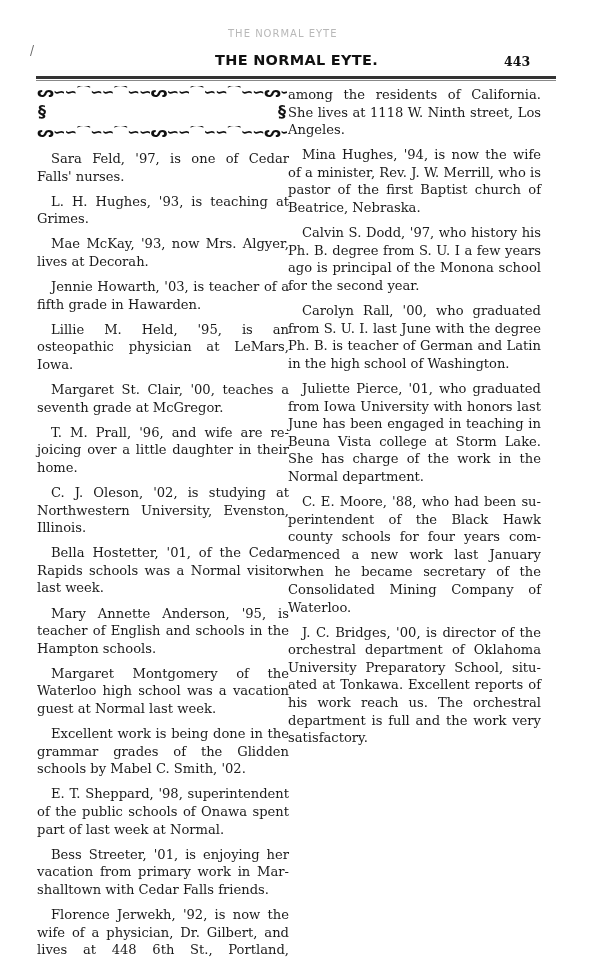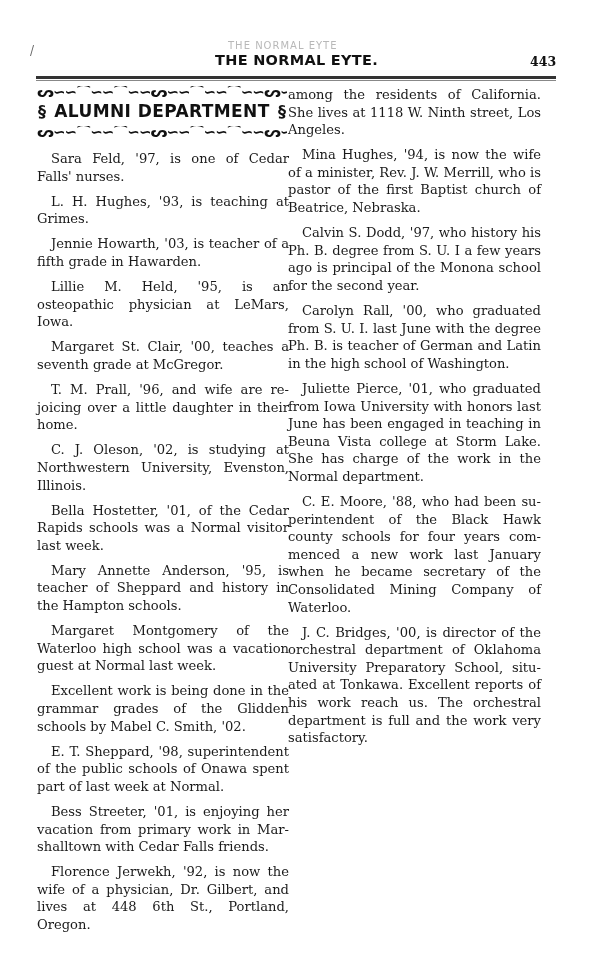--- a/index.html
+++ b/index.html
@@ -2,30 +2,30 @@
 <html><head>
 <meta charset="utf-8">
 <style>
   html, body { margin: 0; padding: 0; }
   body {
     width: 608px; height: 960px; background: #ffffff; position: relative; overflow: hidden;
     font-family: "DejaVu Serif", "Liberation Serif", serif; color: #1a1a1a;
   }
   .page { position: absolute; left: 0; top: 0; width: 608px; height: 960px; }
   .bleed {
-    position: absolute; top: 40px; left: 228px; font-size: 10px; letter-spacing: 1px;
+    position: absolute; top: 28px; left: 228px; font-size: 10px; letter-spacing: 1px;
     color: #b8b8b8; font-family: "DejaVu Sans", sans-serif;
   }
   .tick { position: absolute; top: 44px; left: 30px; font-size: 12px; color: #666; }
   .running-head {
     position: absolute; top: 52px; left: 215px; font-family: "DejaVu Sans", sans-serif;
     font-weight: bold; font-size: 14.5px; letter-spacing: 0.3px; color: #111; text-align: center;
   }
   .page-number {
-    position: absolute; top: 54px; left: 530px; font-weight: bold; font-size: 12.5px; color: #111;
+    position: absolute; top: 54px; left: 504px; font-weight: bold; font-size: 12.5px; color: #111;
   }
   .rule { position: absolute; left: 36px; top: 76px; width: 520px; height: 3px; background: #333; }
   .rule2 { position: absolute; left: 36px; top: 80px; width: 520px; height: 1px; background: #888; }
 
   .col { position: absolute; top: 84px; font-size: 13.1px; line-height: 17.6px; text-align: justify; }
   .col-left { left: 37px; width: 252px; }
   .col-right { left: 288px; width: 253px; top: 86px; }
   .col p { margin: 0 0 7.5px 0; text-indent: 14px; hyphens: manual; }
   .col p.cont { text-indent: 0; }
   .col p.tight { margin-bottom: 2px; }
@@ -60,33 +60,33 @@
   <div class="tick">/</div>
   <div class="running-head">THE NORMAL EYTE.</div>
   <div class="page-number">443</div>
   <div class="rule"></div>
   <div class="rule2"></div>
 
   <div class="col col-left">
     <div class="heading-box">
       <div class="orn top">ᔕ∽∽⌒∽∽⌒∽∽ᔕ∽∽⌒∽∽⌒∽∽ᔕ∽∽⌒∽∽⌒∽∽</div>
       <div class="orn-side left">§</div>
-      <div class="heading-title">ALUMNI DEPARTMENT</div>
       <div class="orn-side right">§</div>
       <div class="orn bottom">ᔕ∽∽⌒∽∽⌒∽∽ᔕ∽∽⌒∽∽⌒∽∽ᔕ∽∽⌒∽∽⌒∽∽</div>
     </div>
     <p>Sara Feld, '97, is one of Cedar Falls' nurses.</p>
     <p>L. H. Hughes, '93, is teaching at Grimes.</p>
+    <p>Mae McKay, '93, now Mrs. Algyer, lives at Decorah.</p>
     <p>Jennie Howarth, '03, is teacher of a fifth grade in Hawarden.</p>
     <p>Lillie M. Held, '95, is an osteopathic physician at LeMars, Iowa.</p>
     <p>Margaret St. Clair, '00, teaches a seventh grade at McGregor.</p>
     <p>T. M. Prall, '96, and wife are re­joicing over a little daughter in their home.</p>
     <p>C. J. Oleson, '02, is studying at Northwestern University, Evenston, Illinois.</p>
     <p>Bella Hostetter, '01, of the Cedar Rapids schools was a Normal visitor last week.</p>
-    <p>Mary Annette Anderson, '95, is teacher of Sheppard and history in the Hampton schools.</p>
+    <p>Mary Annette Anderson, '95, is teacher of English and schools in the Hampton schools.</p>
     <p>Margaret Montgomery of the Water­loo high school was a vacation guest at Normal last week.</p>
     <p>Excellent work is being done in the grammar grades of the Glidden schools by Mabel C. Smith, '02.</p>
     <p>E. T. Sheppard, '98, superintend­ent of the public schools of Onawa spent part of last week at Normal.</p>
     <p>Bess Streeter, '01, is enjoying her vacation from primary work in Mar­shalltown with Cedar Falls friends.</p>
     <p class="tight">Florence Jerwekh, '92, is now the wife of a physician, Dr. Gilbert, and lives at 448 6th St., Portland, Oregon.</p>
 
   </div>
 
   <div class="col col-right">
     <p class="cont">among the residents of California. She lives at 1118 W. Ninth street, Los Angeles.</p>

